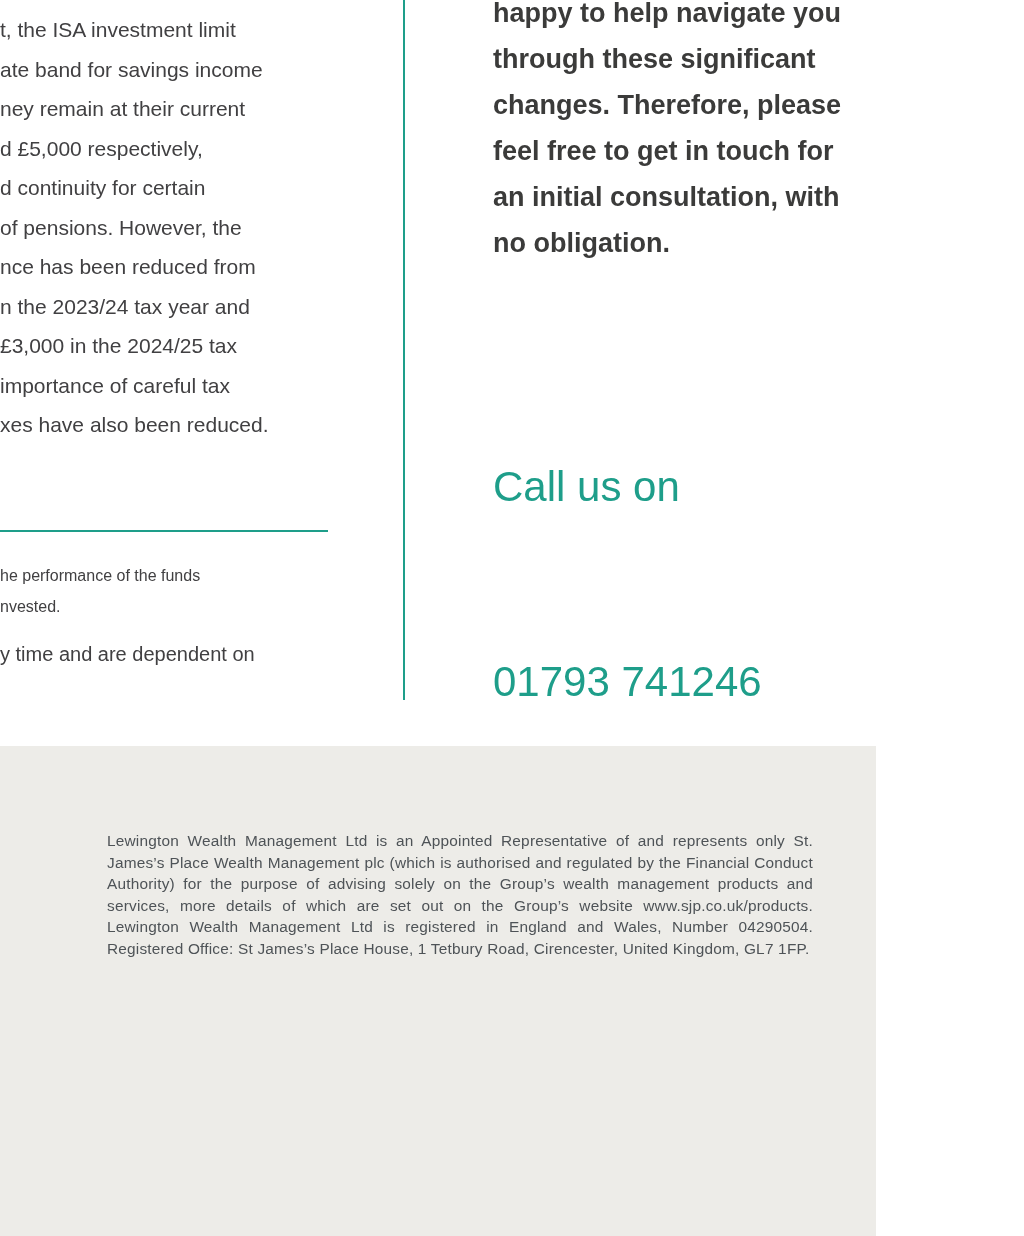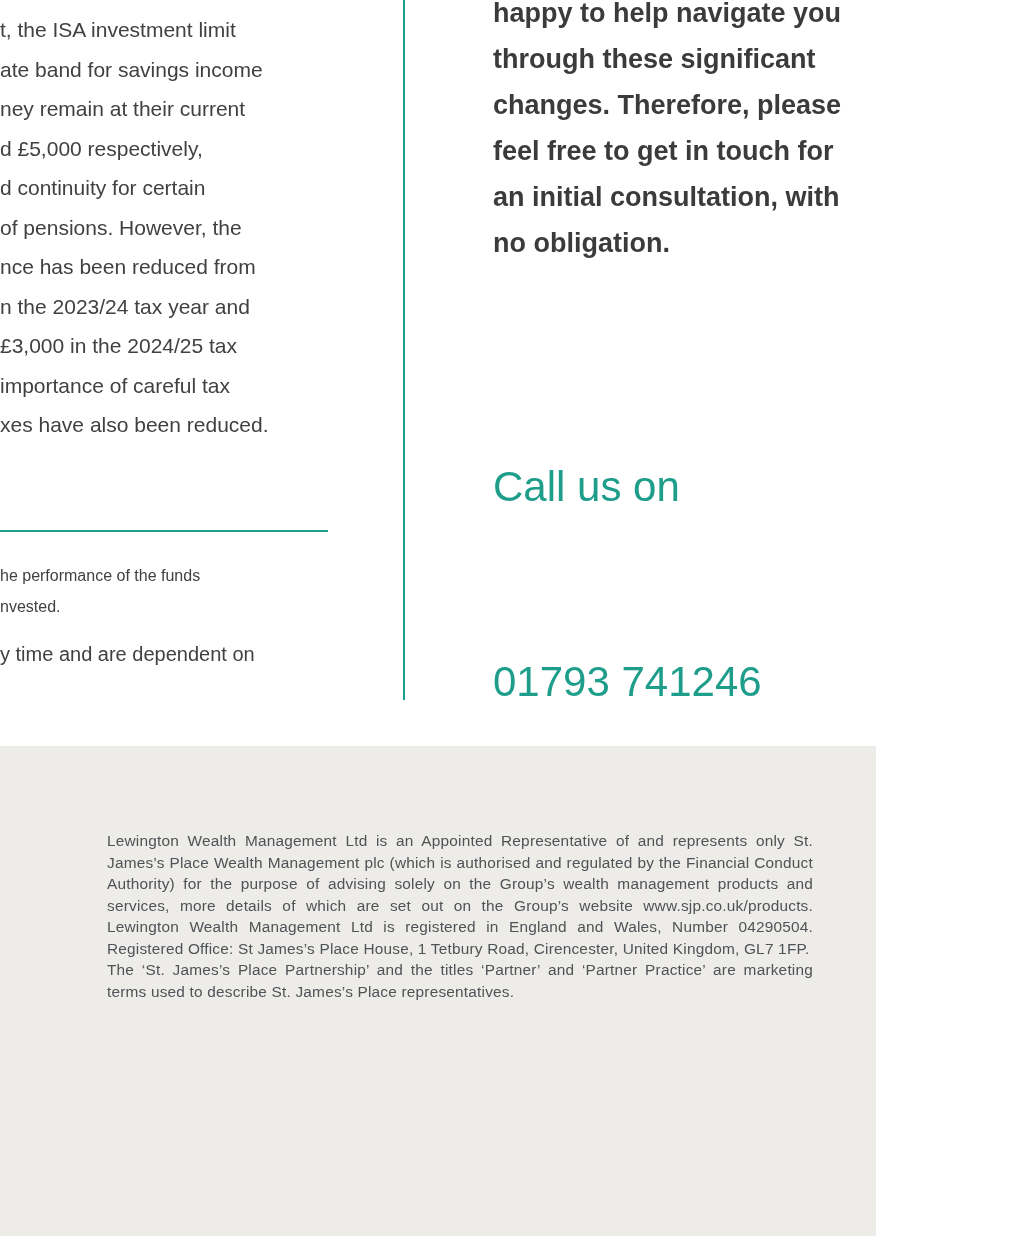--- a/index.html
+++ b/index.html
@@ -152,17 +152,16 @@
 no obligation.</div>
 
   <div class="call-block">
     <div>Call us on</div>
     <div>01793 741246</div>
   </div>
 
   <div class="footer">
     <div class="disclaimer">
       <p>Lewington Wealth Management Ltd is an Appointed Representative of and represents only St. James’s Place Wealth Management plc (which is authorised and regulated by the Financial Conduct Authority) for the purpose of advising solely on the Group’s wealth management products and services, more details of which are set out on the Group’s website www.sjp.co.uk/products. Lewington Wealth Management Ltd is registered in England and Wales, Number 04290504.  Registered Office: St James’s Place House, 1 Tetbury Road, Cirencester, United Kingdom, GL7 1FP.</p>
-      <p>The ‘St. James’s Place Partnership’ and the titles ‘Partner’ and ‘Partner Practice’ are marketing terms used to describe St. James’s Place representatives.</p>
     </div>
   </div>
 
 </div>
 
 </body></html>

